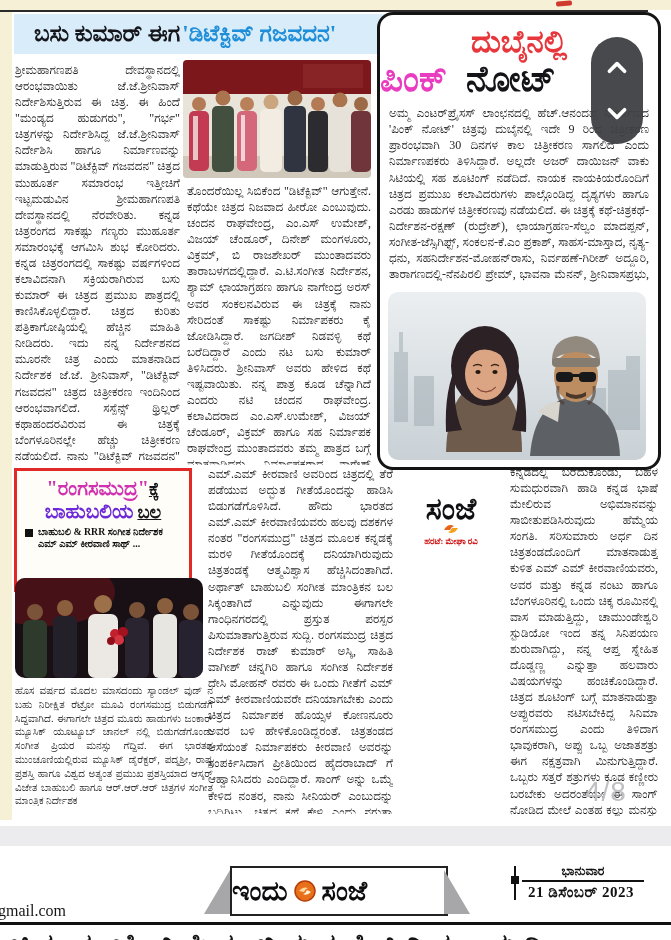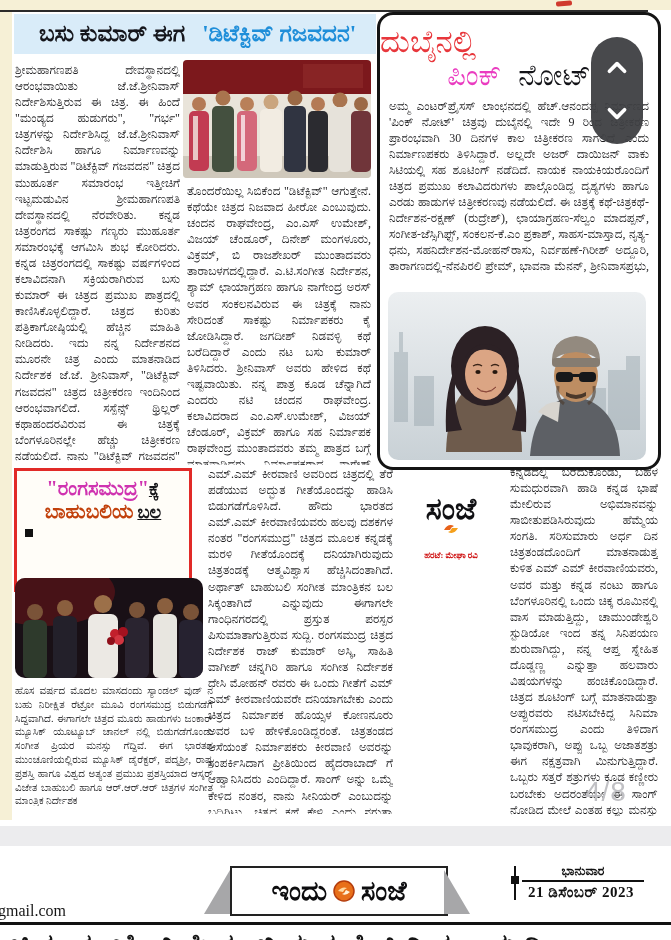--- a/index.html
+++ b/index.html
@@ -3,64 +3,64 @@
 <meta charset="utf-8">
 <style>
   html,body{margin:0;padding:0;background:#ffffff;}
   #canvas{position:relative;width:671px;height:940px;background:#ffffff;overflow:hidden;
           font-family:"Liberation Serif", serif;}
   .abs{position:absolute;}
   .body-txt{font-size:12px;line-height:1.34;text-align:justify;color:#1e1e20;
             overflow:hidden;word-break:break-word;}
   .headline-band{background:#d9ecf9;display:flex;align-items:center;white-space:nowrap;overflow:hidden;}
   .hl-black{color:#15161c;font-weight:900;font-size:23px;}
-  .hl-blue{color:#1f8ed9;font-weight:900;font-size:23px;margin-left:17px;}
+  .hl-blue{color:#1f8ed9;font-weight:900;font-size:23px;margin-left:2px;}
   .pink-box{border:3px solid #141414;border-radius:16px;background:#fff;}
-  .pink-hl1{color:#e8373c;font-weight:400;font-size:31px;line-height:1.15;margin-top:9px;}
-  .pink-hl2{text-align:center;font-weight:400;font-size:29px;line-height:1.1;}
+  .pink-hl1{color:#e8373c;font-weight:700;font-size:31px;text-align:center;line-height:1.15;margin-top:9px;}
+  .pink-hl2{font-weight:700;font-size:36px;line-height:1.1;}
   .pink-hl2 .p{color:#ea3cc0;} .pink-hl2 .k{color:#141418;margin-left:10px;}
   .red-box{border:3px solid #e12a28;background:#fffdf8;text-align:center;}
   .rs-pink{color:#cf33b0;font-weight:900;font-size:20px;}
   .rs-black{color:#17171b;font-weight:900;font-size:18px;text-decoration:underline;}
-  .rs-blue{color:#c2410c;font-weight:900;font-size:20px;}
+  .rs-blue{color:#6d28d9;font-weight:900;font-size:20px;}
   .rs-sub{display:flex;text-align:left;font-weight:700;font-size:9.8px;line-height:1.25;
           color:#111;padding:3px 6px 0 8px;}
   .rs-sub .bullet{width:8px;height:8px;background:#111;margin:3px 5px 0 0;flex:0 0 8px;}
   .photo{border-radius:10px;overflow:hidden;}
   .pill{background:rgba(62,63,66,0.95);border-radius:27px;display:flex;flex-direction:column;
         align-items:center;justify-content:space-evenly;}
   .pill svg{display:block;}
   .page-num{font-family:"Liberation Sans", sans-serif;font-size:28px;color:#c0c0c4;letter-spacing:1px;}
   .logo-block{width:102px;float:left;text-align:center;margin:30px 8px 2px 0;}
   .logo-l1{font-weight:900;font-size:30px;color:#101013;line-height:1;}
   .logo-l2{font-weight:900;font-size:24px;line-height:1.05;color:#f59d17;
            text-shadow:-1px -1px 0 #b32407,1px -1px 0 #b32407,-1px 1px 0 #b32407,1px 1px 0 #b32407;}
-  .logo-tag{font-weight:700;font-size:8.5px;color:#cf1212;margin-top:14px;}
-  .mast-box{background:#fff;border:2px solid #222;display:flex;align-items:center;justify-content:center;gap:6px;}
+  .logo-tag{font-weight:700;font-size:8.5px;color:#cf1212;margin-top:0;}
+  .mast-box{background:#fff;border:2px solid #222;display:flex;align-items:center;justify-content:flex-start;gap:6px;}
   .mast-word{font-weight:900;font-size:27px;color:#0c0c0e;line-height:1;}
   .tri{background:#a7a7a9;}
   .day-line{font-weight:700;font-size:12.5px;color:#111;text-align:center;border-bottom:2px solid #111;
             padding:0 4px 1px 4px;}
   .date-line{font-weight:700;font-size:15px;color:#111;text-align:center;padding-top:2px;letter-spacing:0.5px;}
   .cut-strip{overflow:hidden;font-weight:900;font-size:30px;letter-spacing:7px;color:#141414;white-space:nowrap;}
   .gmail{font-size:16px;color:#161616;}
 </style>
 </head>
 <body>
 
 <div id="canvas">
 
   <div class="abs" style="left:0;top:0;width:671px;height:826px;background:#fff;">
 
     <div class="abs" style="left:0;top:0;width:671px;height:10px;background:#f6f0d6;"></div>
     <div class="abs" style="left:0;top:10px;width:648px;height:2px;background:#2b2b2b;"></div>
     <div class="abs" style="left:0;top:12px;width:12px;height:808px;background:#f6f0d6;"></div>
     <div class="abs" style="left:556px;top:1px;width:16px;height:5px;background:#d03a2e;transform:rotate(-4deg);border-radius:2px;"></div>
 
-    <div class="abs headline-band" style="left:14px;top:14px;width:357px;height:40px;padding-left:5px;justify-content:center;">
+    <div class="abs headline-band" style="left:14px;top:14px;width:357px;height:40px;padding-left:20px;">
       <span class="hl-black">ಬಸು ಕುಮಾರ್ ಈಗ</span>
       <span class="hl-blue">'ಡಿಟೆಕ್ಟಿವ್ ಗಜವದನ'</span>
     </div>
 
     <div class="abs photo" style="left:183px;top:60px;width:188px;height:118px;border-radius:4px;">
       <svg width="188" height="118" viewBox="0 0 188 118">
         <rect width="188" height="118" fill="#e9e4da"></rect>
         <rect width="188" height="34" fill="#7c181c"></rect>
         <rect x="120" y="4" width="60" height="24" fill="#8d2a2a" opacity="0.7"></rect>
         <rect y="96" width="188" height="22" fill="#cfc8bb"></rect>
@@ -164,20 +164,21 @@
     <div class="abs red-box" style="left:14px;top:468px;width:172px;height:118px;">
       <div style="margin-top:6px;line-height:1.15;">
         <span class="rs-pink">"ರಂಗಸಮುದ್ರ"</span><span class="rs-black">ಕ್ಕೆ</span>
       </div>
       <div style="line-height:1.15;">
         <span class="rs-blue">ಬಾಹುಬಲಿಯ</span>
         <span class="rs-black">ಬಲ</span>
       </div>
       <div class="rs-sub">
         <span class="bullet"></span>
+        <span>ಬಾಹುಬಲಿ &amp; RRR ಸಂಗೀತ ನಿರ್ದೇಶಕ ಎಮ್ ಎಮ್ ಕೀರವಾಣಿ ಸಾಥ್ ...</span>
       </div>
     </div>
 
     <div class="abs photo" style="left:15px;top:578px;width:188px;height:100px;">
       <svg width="188" height="100" viewBox="0 0 188 100">
         <rect width="188" height="100" fill="#191016"></rect>
         <ellipse cx="30" cy="14" rx="70" ry="34" fill="#6e1419" opacity="0.55"></ellipse>
         <g>
           <circle cx="20" cy="34" r="8" fill="#7a5338"></circle>
             <rect x="8" y="42" width="24" height="58" rx="6" fill="#2e3a2c"></rect>

